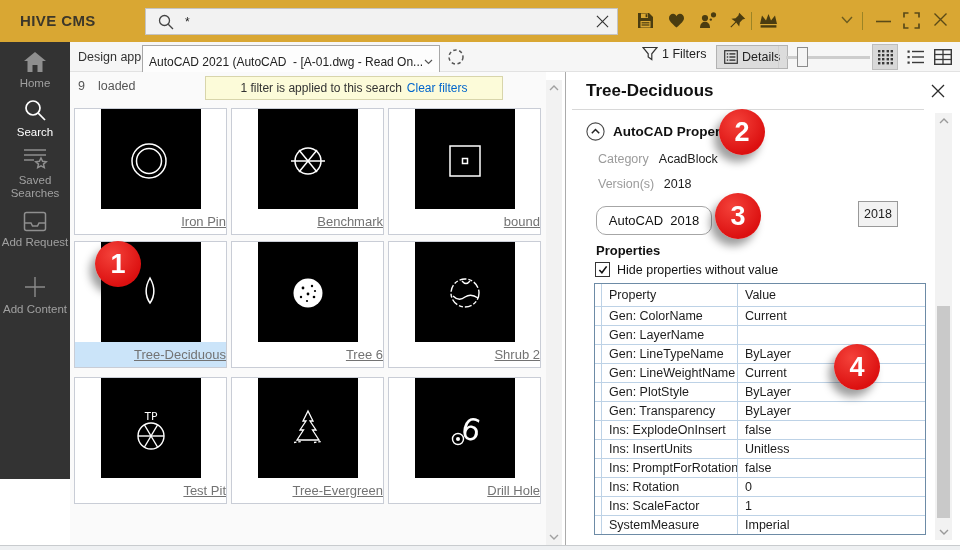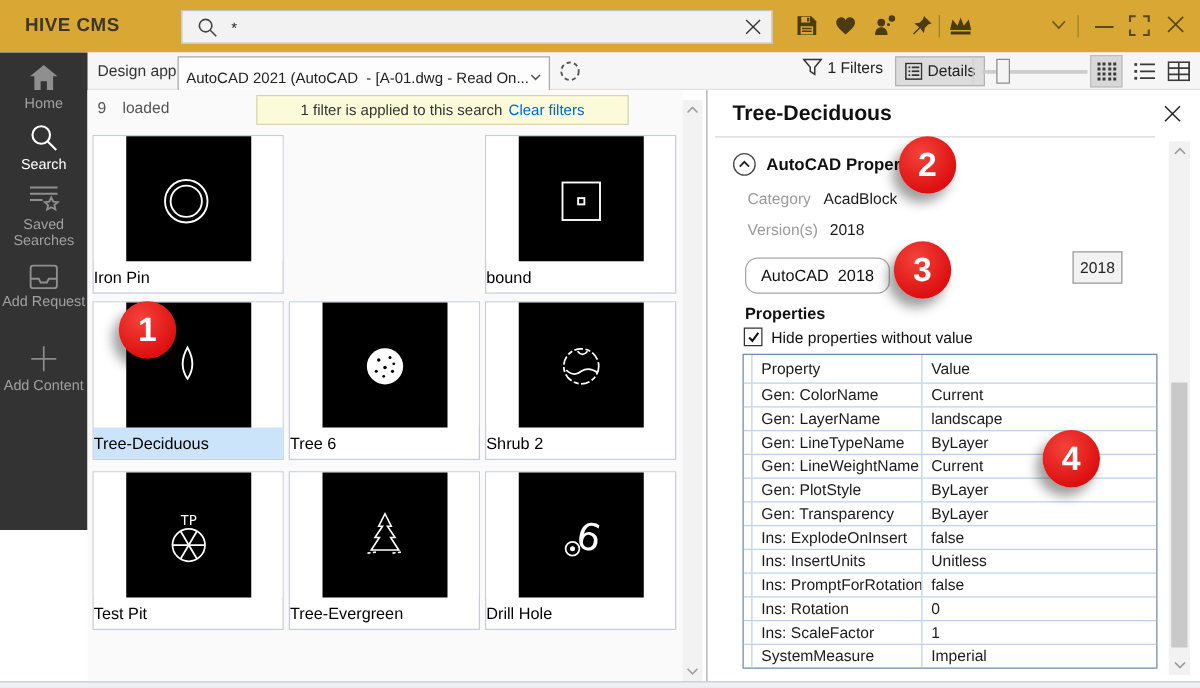--- a/index.html
+++ b/index.html
@@ -33,21 +33,21 @@
 
   
   .content-bg{position:absolute;left:70px;top:72px;width:476px;height:473px;background:#fafafa;}
   .status-count{position:absolute;left:78px;top:79px;font-size:12.5px;color:#555;display:flex;gap:13px;}
   .notice{position:absolute;left:205px;top:76px;width:298px;height:24px;background:#fcfbd9;border:1px solid #d8d5ab;box-sizing:border-box;display:flex;align-items:center;justify-content:center;font-size:12px;color:#333;gap:5px;}
   .notice .link{color:#0065cc;cursor:pointer;}
 
   .card{position:absolute;width:153px;height:127px;background:#fff;border:1px solid #c9cdd6;box-sizing:border-box;cursor:pointer;}
   .card .thumb{height:100px;display:flex;justify-content:center;background:#fff;}
   .card .thumb svg{width:100px;height:100px;background:#000;}
-  .card .label{height:25px;line-height:25px;text-align:left;font-size:13px;color:#000000;overflow:hidden;white-space:nowrap;}
+  .card .label{height:25px;line-height:25px;text-align:right;font-size:13px;color:#737373;overflow:hidden;white-space:nowrap;text-decoration:underline;}
   .card.selected .label{background:#cbe4f9;}
 
   .vscroll{position:absolute;background:#f2f2f2;}
   .vs-arrow{position:absolute;left:0;width:100%;display:flex;justify-content:center;cursor:pointer;}
   .vs-thumb{position:absolute;left:2px;width:13px;background:#c9c9c9;cursor:pointer;}
 
   
   .panel{position:absolute;left:565px;top:72px;width:393px;height:473px;background:#fff;border-left:1px solid #ababab;box-sizing:border-box;}
   .panel-title{position:absolute;left:20px;top:9px;font-size:17px;font-weight:600;color:#111;}
   .panel-close{position:absolute;right:13px;top:12px;cursor:pointer;}
@@ -62,21 +62,21 @@
   .chk{width:13px;height:13px;border:1.5px solid #333;background:#fff;display:flex;align-items:center;justify-content:center;cursor:pointer;}
 
   .ptable{position:absolute;left:28px;top:211px;width:332px;border:1px solid #6d8ba6;box-sizing:border-box;font-size:12.5px;color:#1c1c1c;background:#fff;}
   .ptr{display:flex;height:19px;border-top:1px solid #bdd2e6;box-sizing:border-box;}
   .ptr.head{height:22px;border-top:none;}
   .gut{width:6px;border-right:1px solid #bdd2e6;}
   .pc1{width:128px;padding-left:7px;border-right:1px solid #bdd2e6;display:flex;align-items:center;overflow:hidden;white-space:nowrap;}
   .pc2{flex:1;padding-left:7px;display:flex;align-items:center;overflow:hidden;white-space:nowrap;}
 
   
-  .sidebar{position:absolute;left:0;top:42px;width:70px;height:382px;background:#333;}
+  .sidebar{position:absolute;left:0;top:42px;width:70px;height:437px;background:#333;}
   .sb-item{position:absolute;left:0;width:70px;text-align:center;color:#a0a0a0;font-size:11.5px;line-height:13px;cursor:pointer;}
   .sb-item svg{margin:0 auto 4px auto;}
   .sb-item.active{color:#fff;}
 
   .bottom-strip{position:absolute;left:0;top:545px;width:960px;height:5px;background:#eef0f2;border-top:1px solid #c8cbce;box-sizing:border-box;}
 
   
   .annot{position:absolute;width:46px;height:46px;border-radius:50%;
          background:radial-gradient(circle at 38% 30%,#f4423a,#dc1010 72%);
          color:#fff;font-size:27px;font-weight:bold;display:flex;align-items:center;justify-content:center;
@@ -319,20 +319,33 @@
     <div class="thumb">
       <svg viewBox="0 0 100 100">
           <g fill="none" stroke="#fff" stroke-width="1.5">
             <circle cx="48" cy="52" r="17"></circle>
             <circle cx="48" cy="52" r="12.5"></circle>
           </g>
         </svg>
     </div>
     <div class="label">Iron Pin</div>
   </div>
+  <div class="card" style="left:231px;top:108px">
+    <div class="thumb">
+      <svg viewBox="0 0 100 100">
+          <g fill="none" stroke="#fff" stroke-width="1.5">
+            <circle cx="50" cy="52" r="13"></circle>
+            <line x1="33" y1="52" x2="67" y2="52"></line>
+            <line x1="41" y1="41" x2="59" y2="63"></line>
+            <line x1="59" y1="41" x2="41" y2="63"></line>
+          </g>
+        </svg>
+    </div>
+    <div class="label">Benchmark</div>
+  </div>
   <div class="card" style="left:388px;top:108px">
     <div class="thumb">
       <svg viewBox="0 0 100 100">
           <g fill="none" stroke="#fff" stroke-width="1.5">
             <rect x="35" y="37" width="30" height="30"></rect>
             <rect x="47.5" y="49.5" width="5" height="5"></rect>
           </g>
         </svg>
     </div>
     <div class="label">bound</div>
@@ -474,21 +487,20 @@
         <div class="pc2">Value</div>
       </div>
       <div class="ptr">
           <div class="gut"></div>
           <div class="pc1">Gen: ColorName</div>
           <div class="pc2">Current</div>
         </div>
       <div class="ptr">
           <div class="gut"></div>
           <div class="pc1">Gen: LayerName</div>
-          <div class="pc2">landscape</div>
         </div>
       <div class="ptr">
           <div class="gut"></div>
           <div class="pc1">Gen: LineTypeName</div>
           <div class="pc2">ByLayer</div>
         </div>
       <div class="ptr">
           <div class="gut"></div>
           <div class="pc1">Gen: LineWeightName</div>
           <div class="pc2">Current</div>

